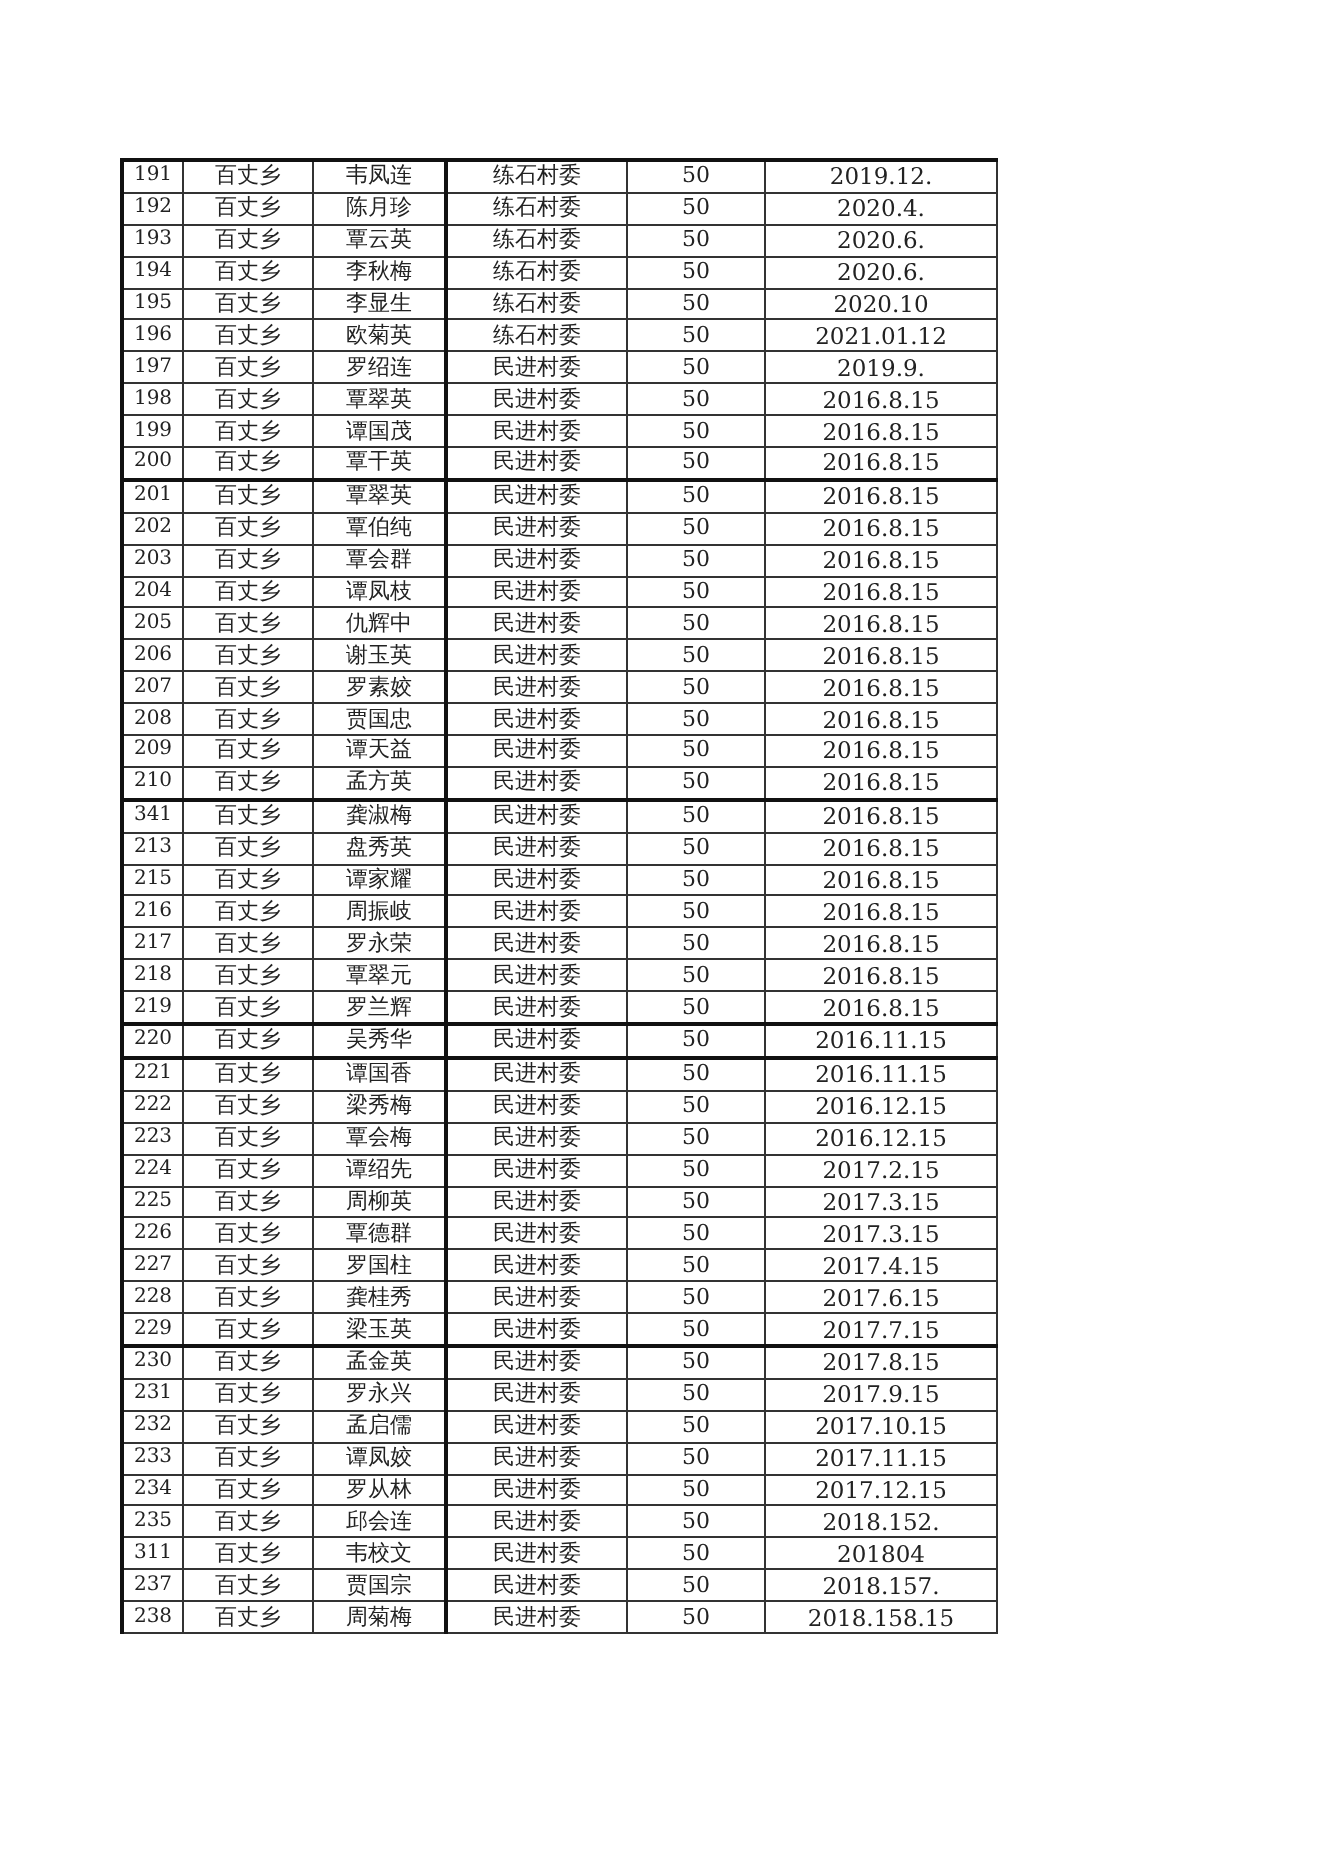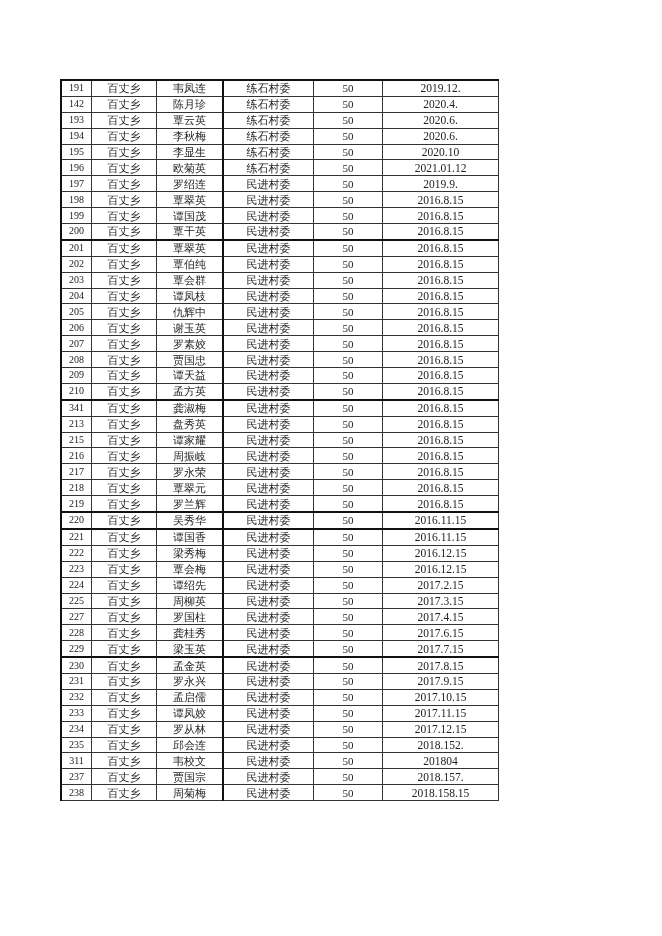--- a/index.html
+++ b/index.html
@@ -1,19 +1,19 @@
 <!DOCTYPE html>
 <html><head>
 <meta charset="utf-8">
 <style>
   html, body { margin: 0; padding: 0; background: #ffffff; }
   body { width: 662px; height: 936px; position: relative; overflow: hidden;
          font-family: "DejaVu Serif", "Liberation Serif", serif; color: #222; }
   #sheet { position: absolute; left: 60px; top: 79px; border-collapse: collapse;
-           table-layout: fixed; font-family: Liberation Serif, serif; }
+           table-layout: fixed; }
   #sheet td { height: 14.9px; padding: 0; border: 1px solid #333; text-align: center;
               vertical-align: middle; font-size: 11px; line-height: 14px; white-space: nowrap;
               overflow: hidden; }
   #sheet td.c-no { width: 29px; font-size: 10px; border-left: 2px solid #111; }
   #sheet td.c-town { width: 64px; }
   #sheet td.c-name { width: 65px; border-right: 2px solid #111; }
   #sheet td.c-vil { width: 89px; }
   #sheet td.c-amt { width: 68px; text-align: center; }
   #sheet td.c-date { width: 115px; font-size: 11.5px; margin-left: 44px; }
   #sheet tr:first-child td { border-top: 2px solid #111; }
@@ -26,21 +26,21 @@
   <tbody id="sheet-body">
       <tr>
         <td class="c-no">191</td>
         <td class="c-town">百丈乡</td>
         <td class="c-name">韦凤连</td>
         <td class="c-vil">练石村委</td>
         <td class="c-amt">50</td>
         <td class="c-date">2019.12.</td>
       </tr>
       <tr>
-        <td class="c-no">142</td>
+        <td class="c-no">192</td>
         <td class="c-town">百丈乡</td>
         <td class="c-name">陈月珍</td>
         <td class="c-vil">练石村委</td>
         <td class="c-amt">50</td>
         <td class="c-date">2020.4.</td>
       </tr>
       <tr>
         <td class="c-no">193</td>
         <td class="c-town">百丈乡</td>
         <td class="c-name">覃云英</td>
@@ -277,20 +277,28 @@
         <td class="c-town">百丈乡</td>
         <td class="c-name">谭绍先</td>
         <td class="c-vil">民进村委</td>
         <td class="c-amt">50</td>
         <td class="c-date">2017.2.15</td>
       </tr>
       <tr>
         <td class="c-no">225</td>
         <td class="c-town">百丈乡</td>
         <td class="c-name">周柳英</td>
+        <td class="c-vil">民进村委</td>
+        <td class="c-amt">50</td>
+        <td class="c-date">2017.3.15</td>
+      </tr>
+      <tr>
+        <td class="c-no">226</td>
+        <td class="c-town">百丈乡</td>
+        <td class="c-name">覃德群</td>
         <td class="c-vil">民进村委</td>
         <td class="c-amt">50</td>
         <td class="c-date">2017.3.15</td>
       </tr>
       <tr>
         <td class="c-no">227</td>
         <td class="c-town">百丈乡</td>
         <td class="c-name">罗国柱</td>
         <td class="c-vil">民进村委</td>
         <td class="c-amt">50</td>

